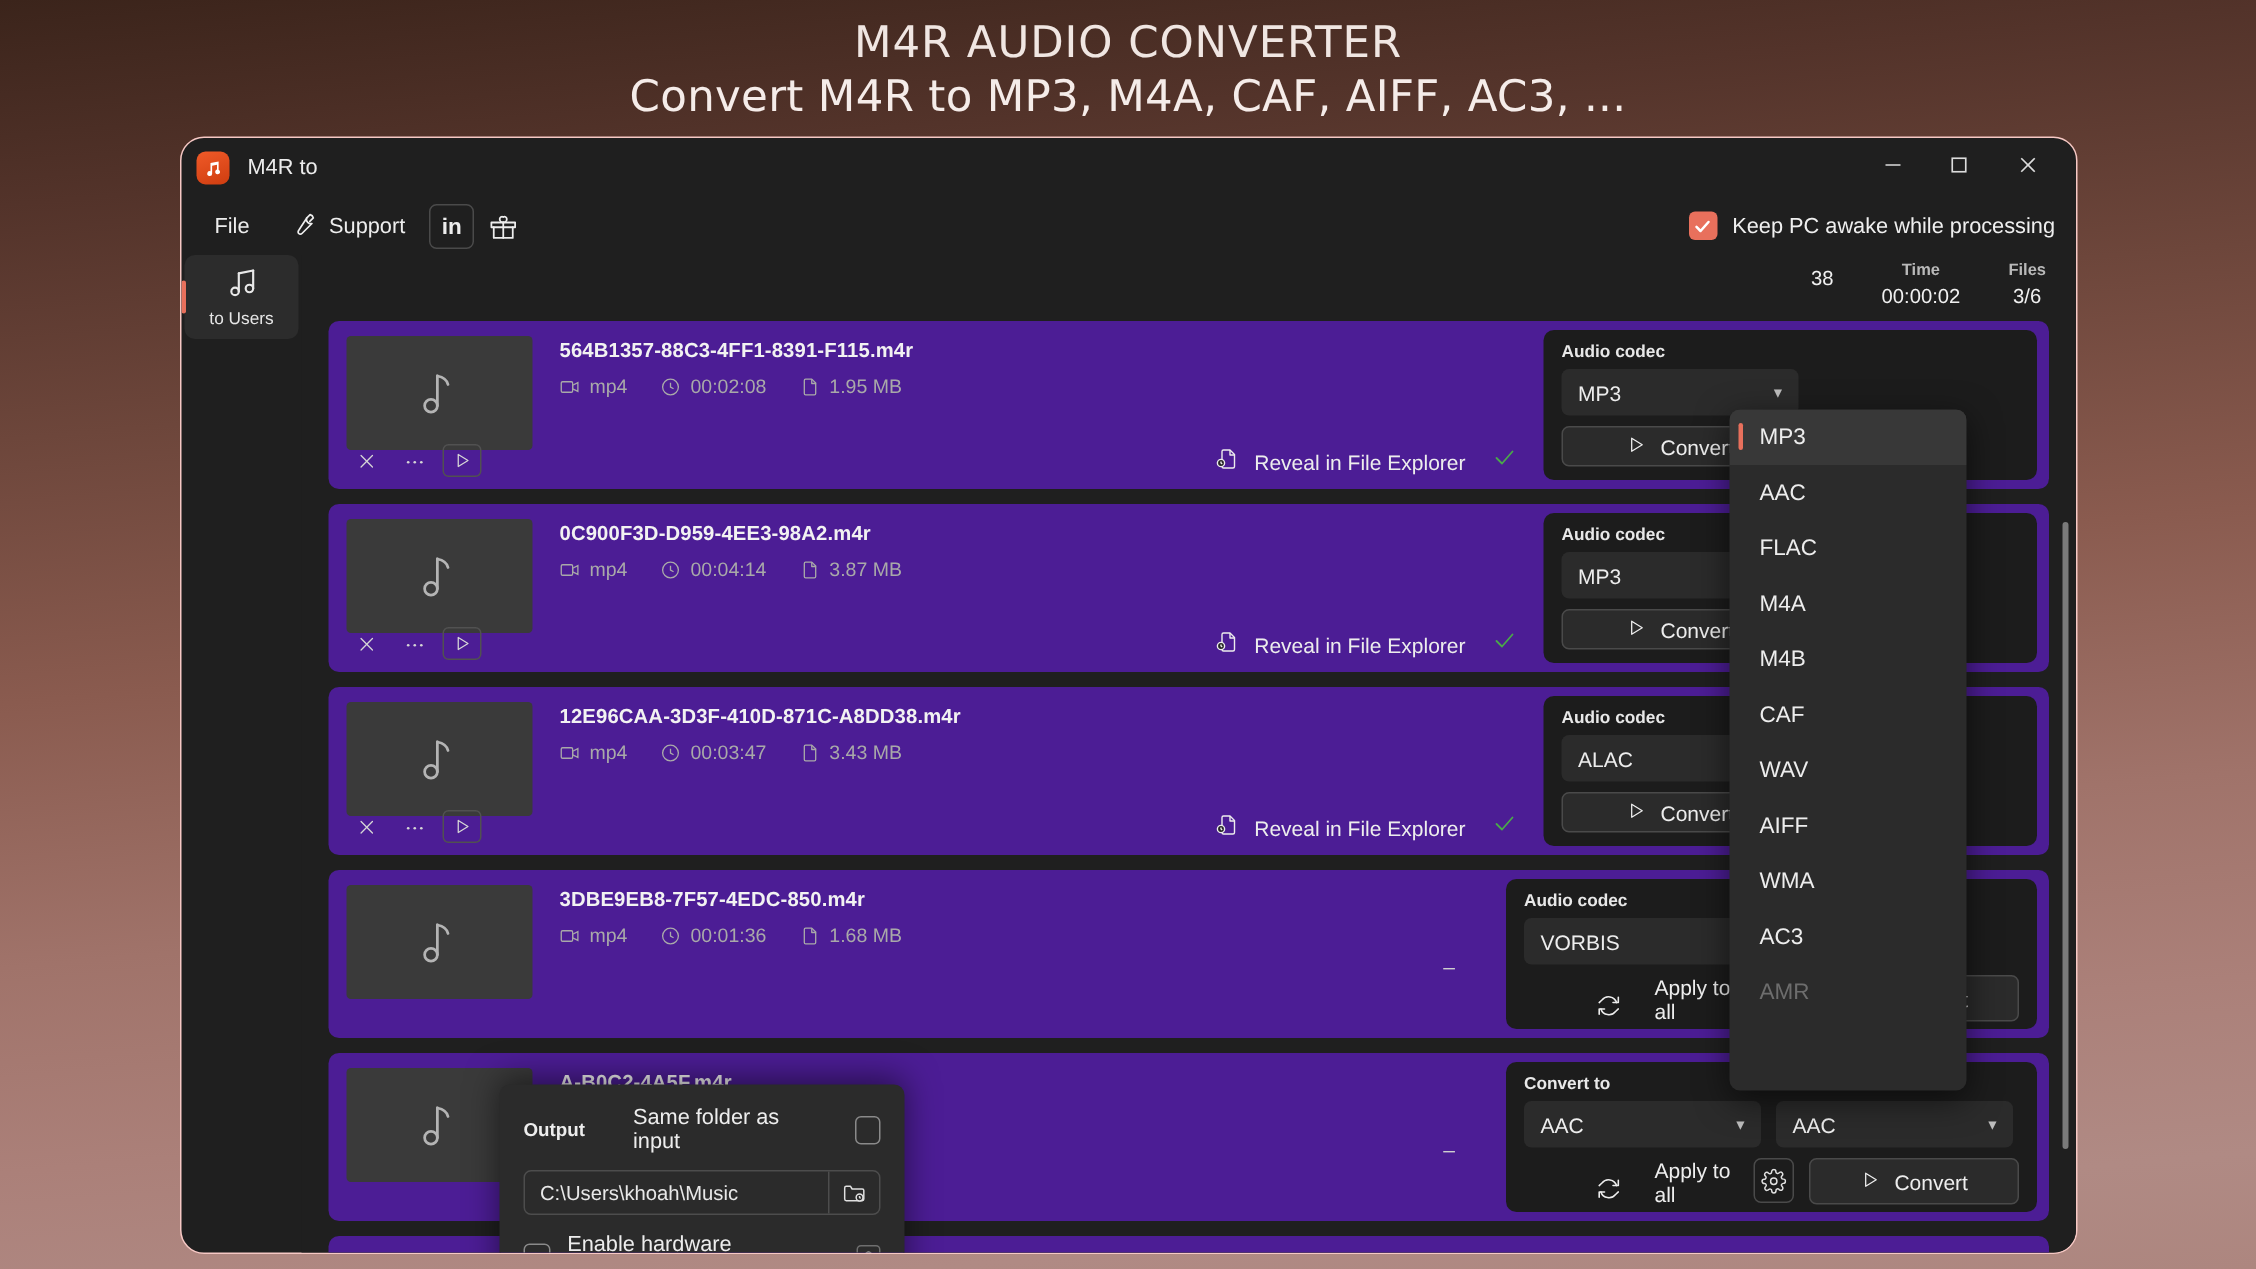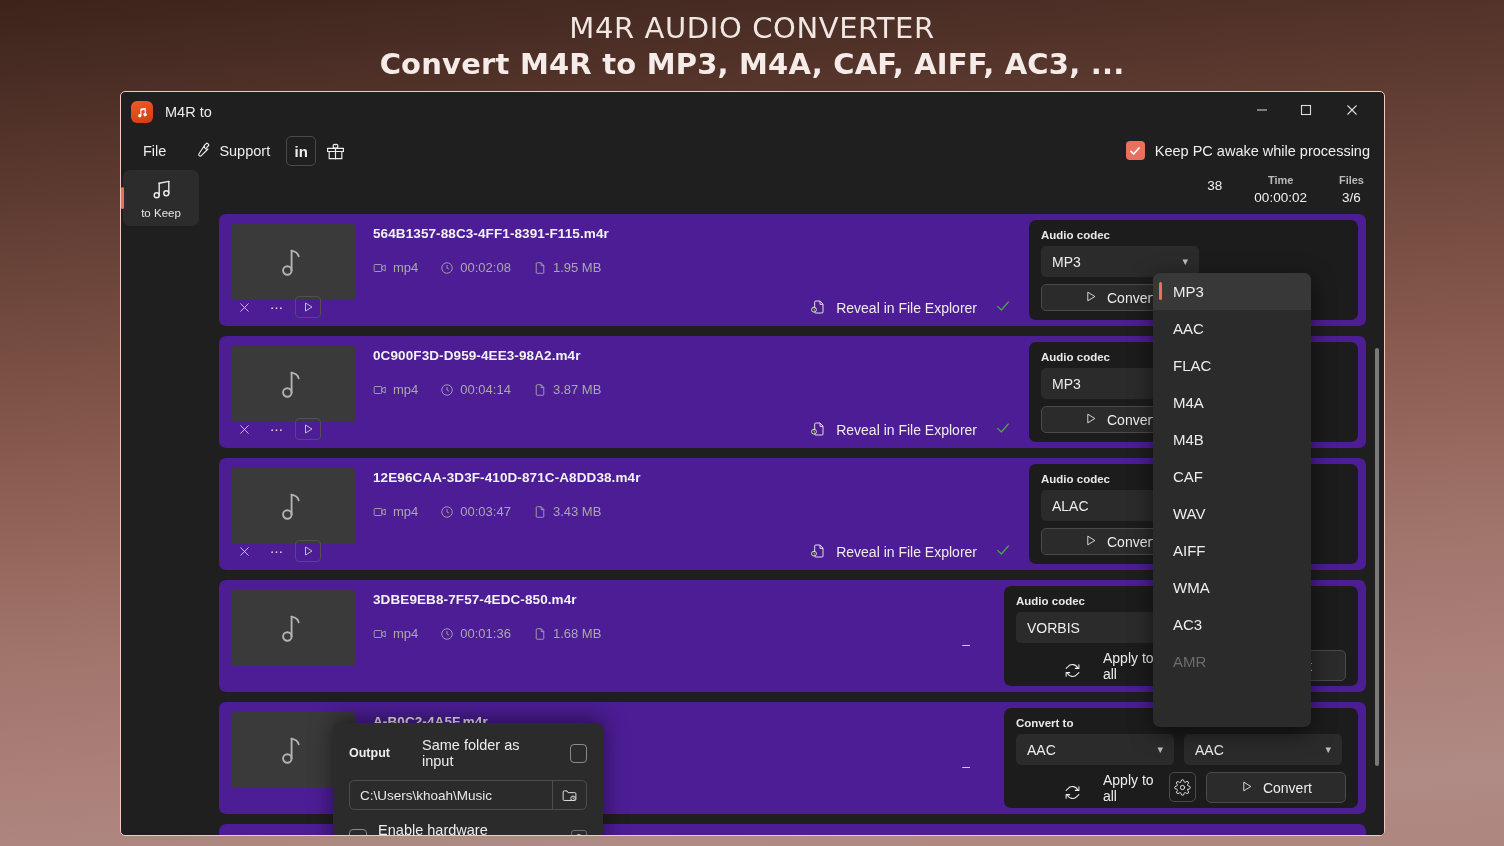--- a/index.html
+++ b/index.html
@@ -17,26 +17,26 @@
     position: absolute; top: 0; left: 0; width: 1504px; height: 92px;
     display: flex; flex-direction: column; align-items: center;
     justify-content: center; gap: 2px;
   }
   #promo .l1 {
     font-size: 29px; letter-spacing: .6px; color: #f0e6e2;
     font-family: "DejaVu Sans", sans-serif; font-weight: 400;
   }
   #promo .l2 {
     font-size: 29px; letter-spacing: .2px; color: #f5ece9;
-    font-family: "DejaVu Sans", sans-serif; font-weight: 700;
+    font-family: "DejaVu Sans", sans-serif; font-weight: 400;
   }
   
   #app {
     position: absolute; left: 120px; top: 91px; width: 1265px; height: 745px;
-    background: #1f1f1f; border-radius: 5px; border: 1.5px solid #f6c8c4;
+    background: #1f1f1f; border-radius: 16px; border: 1.5px solid #f6c8c4;
     overflow: hidden;
   }
   
   #titlebar { height: 40px; display: flex; align-items: center; padding-left: 10px; position: relative; }
   #applogo {
     width: 22px; height: 22px; border-radius: 6px;
     background: linear-gradient(160deg,#f05a28,#cf3d10);
     display: flex; align-items: center; justify-content: center;
     color: #fff; font-size: 13px; line-height: 1;
   }
@@ -100,21 +100,21 @@
     background: #4c1d95; border-radius: 7px; height: 112px;
   }
   .fleft { width: 810px; position: relative; padding: 10px 0 0 12px; display: flex; }
   .thumb {
     width: 124px; height: 76px; background: #3a3a3a; border-radius: 3px;
     display: flex; align-items: center; justify-content: center;
     color: #b4b4b4; font-size: 32px; flex: none;
   }
   .finfo { margin-left: 18px; padding-top: 2px; }
   .fname { font-size: 13.5px; font-weight: bold; color: #f2f2f2; letter-spacing: .1px; }
-  .fmeta { display: flex; gap: 22px; margin-top: 19px; font-size: 13px; color: #a9a9a9; }
+  .fmeta { display: flex; gap: 22px; margin-top: 9px; font-size: 13px; color: #a9a9a9; }
   .fmeta span { display: flex; align-items: center; gap: 6px; }
   .factions {
     position: absolute; left: 12px; bottom: 8px; display: flex; align-items: center; gap: 6px;
   }
   .act {
     width: 26px; height: 22px; display: flex; align-items: center; justify-content: center;
     color: #d6d6d6; font-size: 14px; border-radius: 4px;
   }
   .act.boxed { border: 1px solid #515151; }
   .reveal {
@@ -268,21 +268,21 @@
         <span class="bar"></span>
         <span>
           <svg width="23" height="23" viewBox="0 0 24 24" fill="none" stroke="#e8e8e8" stroke-width="1.5" stroke-linecap="round" stroke-linejoin="round">
               <circle cx="7" cy="18" r="2.6"></circle>
               <circle cx="17" cy="16" r="2.6"></circle>
               <line x1="9.6" y1="18" x2="9.6" y2="5.5"></line>
               <line x1="19.6" y1="16" x2="19.6" y2="3.5"></line>
               <line x1="9.6" y1="5.5" x2="19.6" y2="3.5"></line>
             </svg>
         </span>
-        <span class="lbl">to Keep</span>
+        <span class="lbl">to Users</span>
       </div>
     </div>
 
     <div id="content">
 
       <div id="toolbar">
         <div class="tb-btn">
           <span>
             <svg width="17" height="17" viewBox="0 0 24 24" stroke="#ededed" stroke-width="1.5" stroke-linecap="round">
                 <line x1="12" y1="4" x2="12" y2="20"></line>

